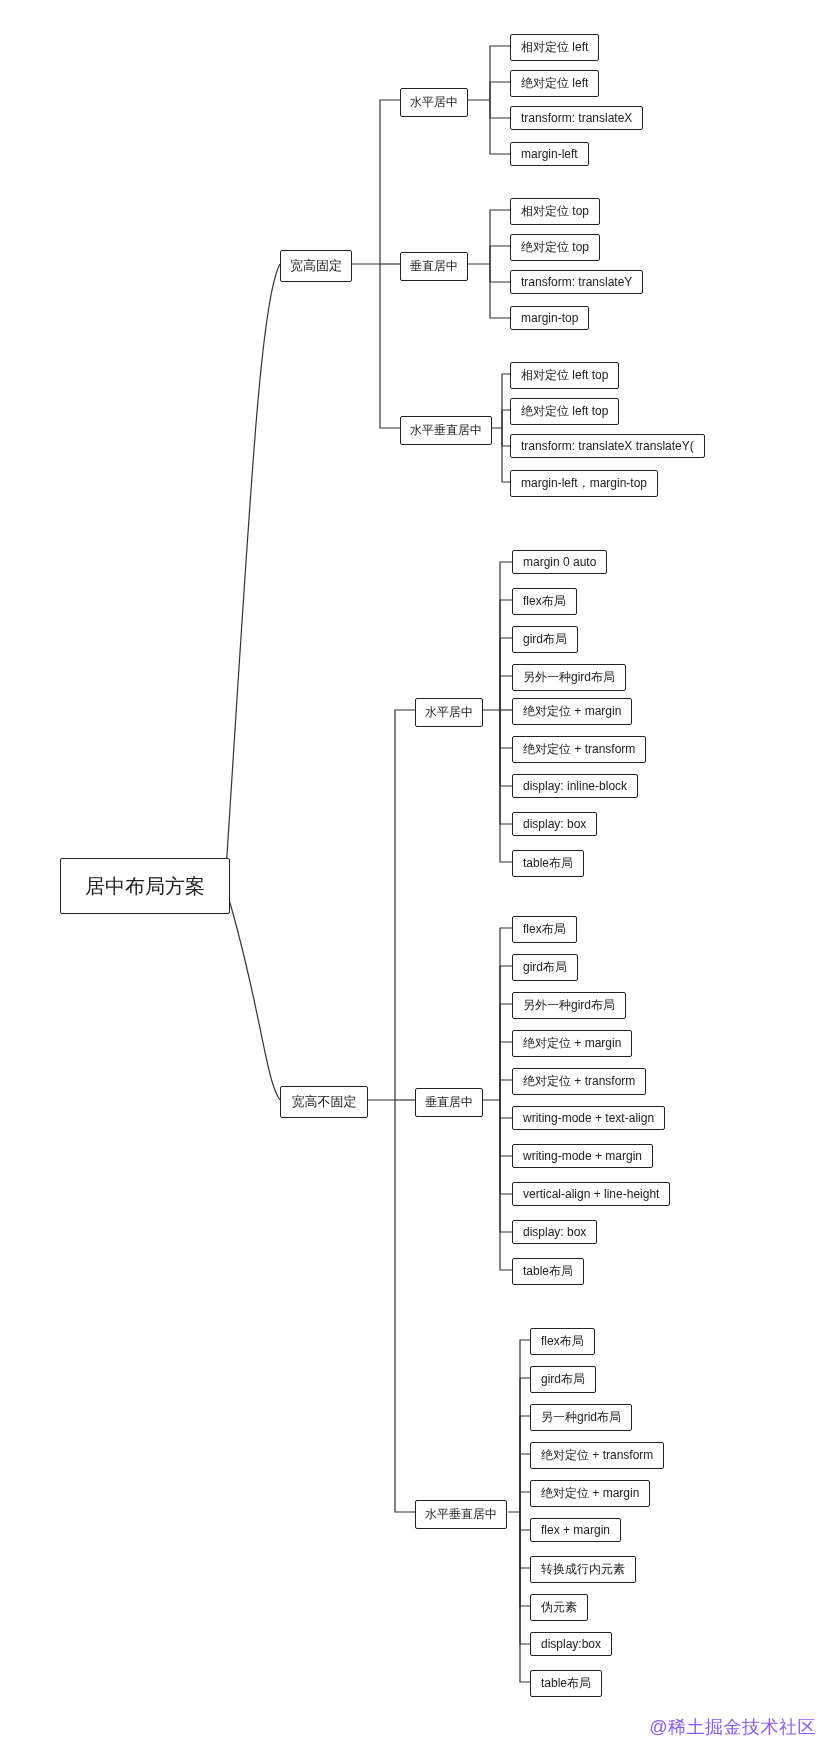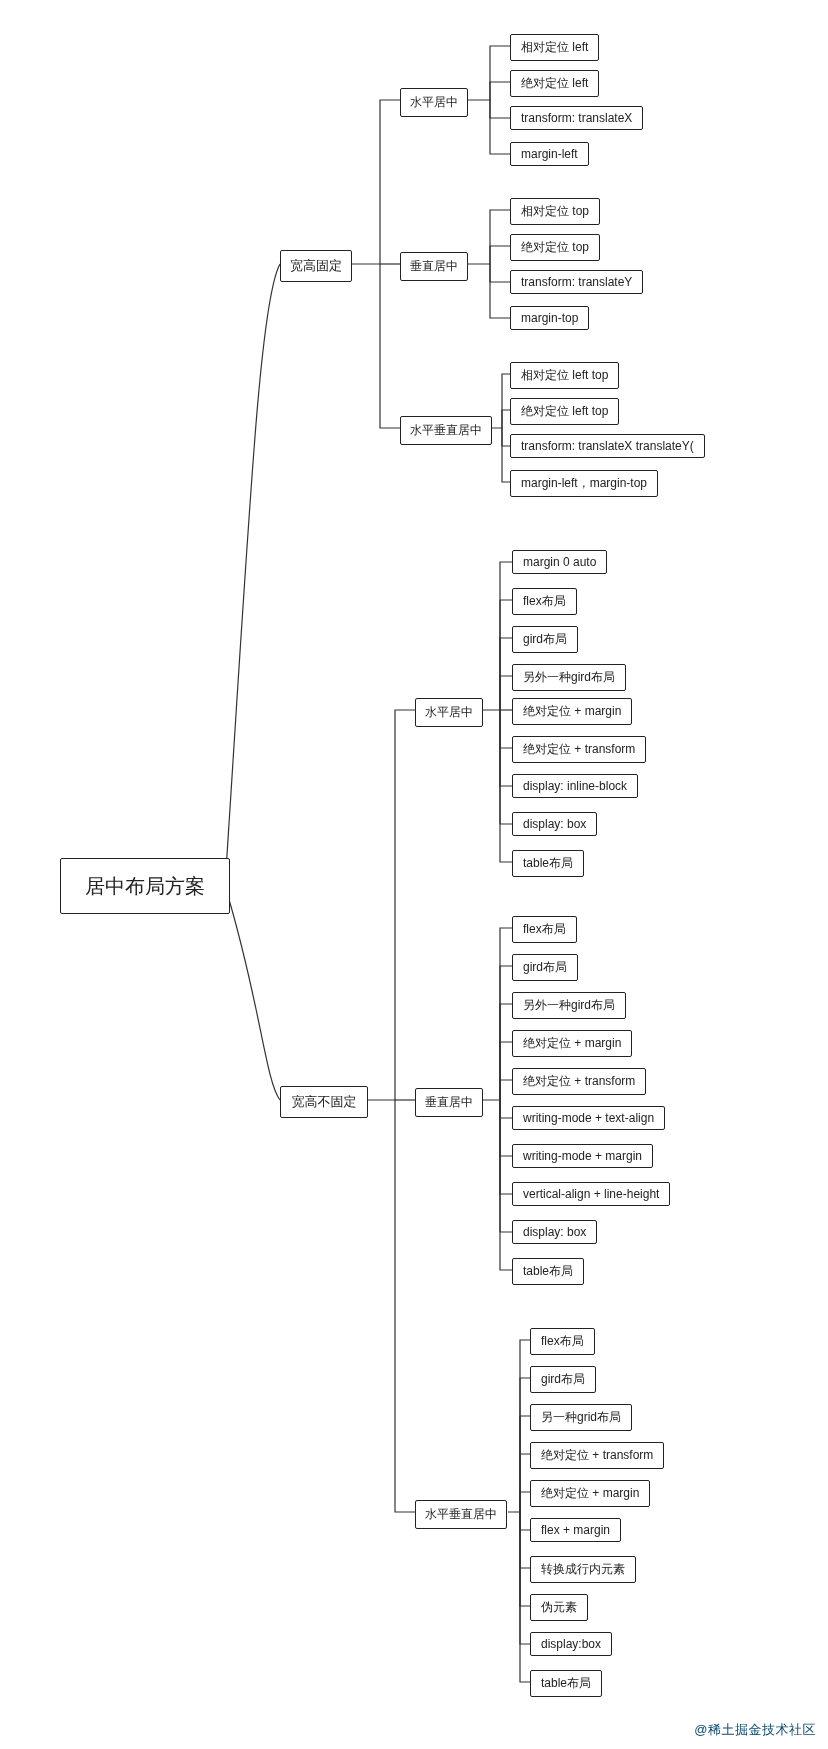--- a/index.html
+++ b/index.html
@@ -46,22 +46,22 @@
   }
   .sub {
     font-size: 12px;
     padding: 5px 12px;
     justify-content: center;
   }
   .watermark {
     position: absolute;
     right: 12px;
     bottom: 10px;
-    font-size: 13px;
-    color: #0c4a6e;
+    font-size: 18px;
+    color: #8b5cf6;
     letter-spacing: 0.5px;
   }
 </style>
 </head>
 <body>
 
 <svg width="828" height="1749">
   <defs>
     <filter id="rough">
       <feTurbulence type="fractalNoise" baseFrequency="0.02" numOctaves="1" result="noise"></feTurbulence>

